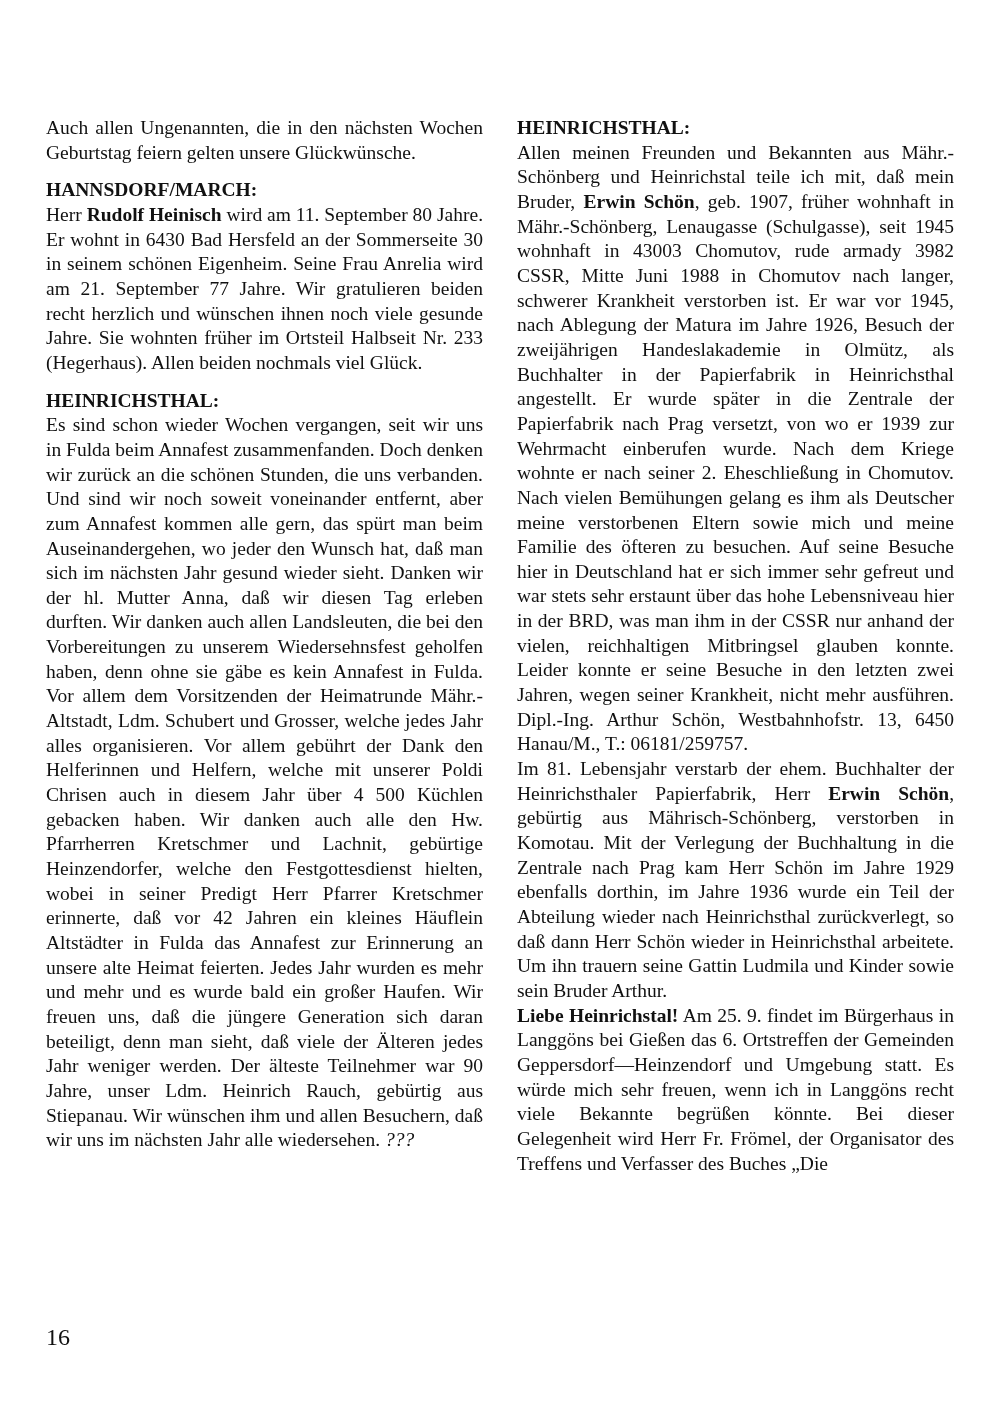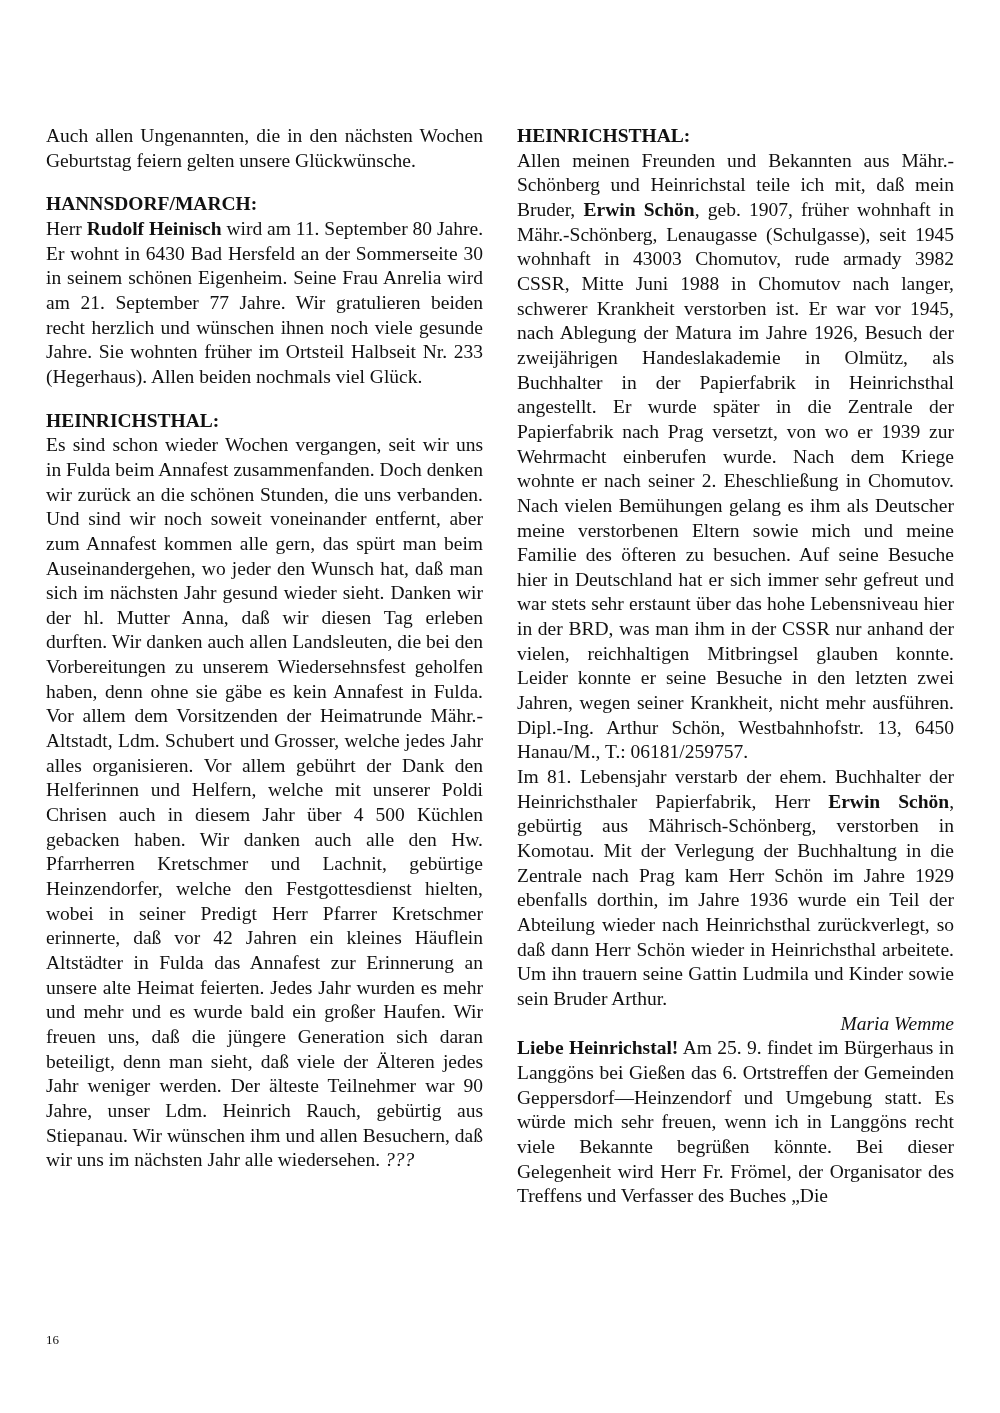--- a/index.html
+++ b/index.html
@@ -10,21 +10,21 @@
   body {
     width: 1000px;
     height: 1413px;
     font-family: "Liberation Serif", serif;
     color: #111111;
     position: relative;
     overflow: hidden;
   }
   .page {
     position: absolute;
-    left: 0; top: 12px;
+    left: 0; top: 4px;
     width: 1000px;
     height: 1186px;
   }
   .columns {
     position: absolute;
     left: 46px;
     top: 112px;
     width: 908px;
     display: flex;
     gap: 34px;
@@ -35,41 +35,41 @@
   p {
     margin: 0;
     font-size: 19.5px;
     line-height: 1.265;
     text-align: justify;
     text-justify: inter-word;
     hyphens: manual;
   }
   .hdr {
     font-weight: bold;
-    margin-top: 19px;
+    margin-top: 13px;
     text-align: left;
   }
   .hdr.first {
     margin-top: 0;
   }
   .body-para {
     margin-top: 0;
   }
   .sig {
     font-style: italic;
     text-align: right;
     display: block;
   }
   b { font-weight: bold; }
   i { font-style: italic; }
   .folio {
     position: absolute;
     left: 46px;
     top: 1320px;
-    font-size: 13px;
+    font-size: 24px;
   }
 </style>
 </head>
 <body>
 
 <div class="page">
 
   <div class="columns">
 
     <div class="col">
@@ -94,21 +94,20 @@
     <div class="col">
 
       <p class="hdr first">HEINRICHSTHAL:</p>
 
       <p class="body-para">
         <span>Allen meinen Freunden und Bekannten aus Mähr.-Schönberg und Heinrichstal teile ich mit, daß mein Bruder, </span><b>Erwin Schön</b><span>, geb. 1907, früher wohnhaft in Mähr.-Schönberg, Lenaugasse (Schulgasse), seit 1945 wohnhaft in 43003 Chomutov, rude armady 3982 CSSR, Mitte Juni 1988 in Chomutov nach langer, schwerer Krankheit verstorben ist. Er war vor 1945, nach Ablegung der Matura im Jahre 1926, Besuch der zweijährigen Handeslakademie in Olmütz, als Buchhalter in der Papierfabrik in Heinrichsthal angestellt. Er wurde später in die Zentrale der Papierfabrik nach Prag versetzt, von wo er 1939 zur Wehrmacht einberufen wurde. Nach dem Kriege wohnte er nach seiner 2. Eheschließung in Chomutov. Nach vielen Bemühungen gelang es ihm als Deutscher meine verstorbenen Eltern sowie mich und meine Familie des öfteren zu besuchen. Auf seine Besuche hier in Deutschland hat er sich immer sehr gefreut und war stets sehr erstaunt über das hohe Lebensniveau hier in der BRD, was man ihm in der CSSR nur anhand der vielen, reichhaltigen Mitbringsel glauben konnte. Leider konnte er seine Besuche in den letzten zwei Jahren, wegen seiner Krankheit, nicht mehr ausführen. Dipl.-Ing. Arthur Schön, Westbahnhofstr. 13, 6450 Hanau/M., T.: 06181/259757.</span>
       </p>
 
       <p class="body-para">
         <span>Im 81. Lebensjahr verstarb der ehem. Buchhalter der Heinrichsthaler Papierfabrik, Herr </span><b>Erwin Schön</b><span>, gebürtig aus Mährisch-Schönberg, verstorben in Komotau. Mit der Verlegung der Buchhaltung in die Zentrale nach Prag kam Herr Schön im Jahre 1929 ebenfalls dorthin, im Jahre 1936 wurde ein Teil der Abteilung wieder nach Heinrichsthal zurückverlegt, so daß dann Herr Schön wieder in Heinrichsthal arbeitete. Um ihn trauern seine Gattin Ludmila und Kinder sowie sein Bruder Arthur.</span>
-        <span class="sig">Maria Wemme</span>
       </p>
 
       <p class="body-para">
         <b>Liebe Heinrichstal!</b><span> Am 25. 9. findet im Bürgerhaus in Langgöns bei Gießen das 6. Ortstreffen der Gemeinden Geppersdorf—Heinzendorf und Umgebung statt. Es würde mich sehr freuen, wenn ich in Langgöns recht viele Bekannte begrüßen könnte. Bei dieser Gelegenheit wird Herr Fr. Frömel, der Organisator des Treffens und Verfasser des Buches „Die</span>
       </p>
 
     </div>
 
   </div>
 

